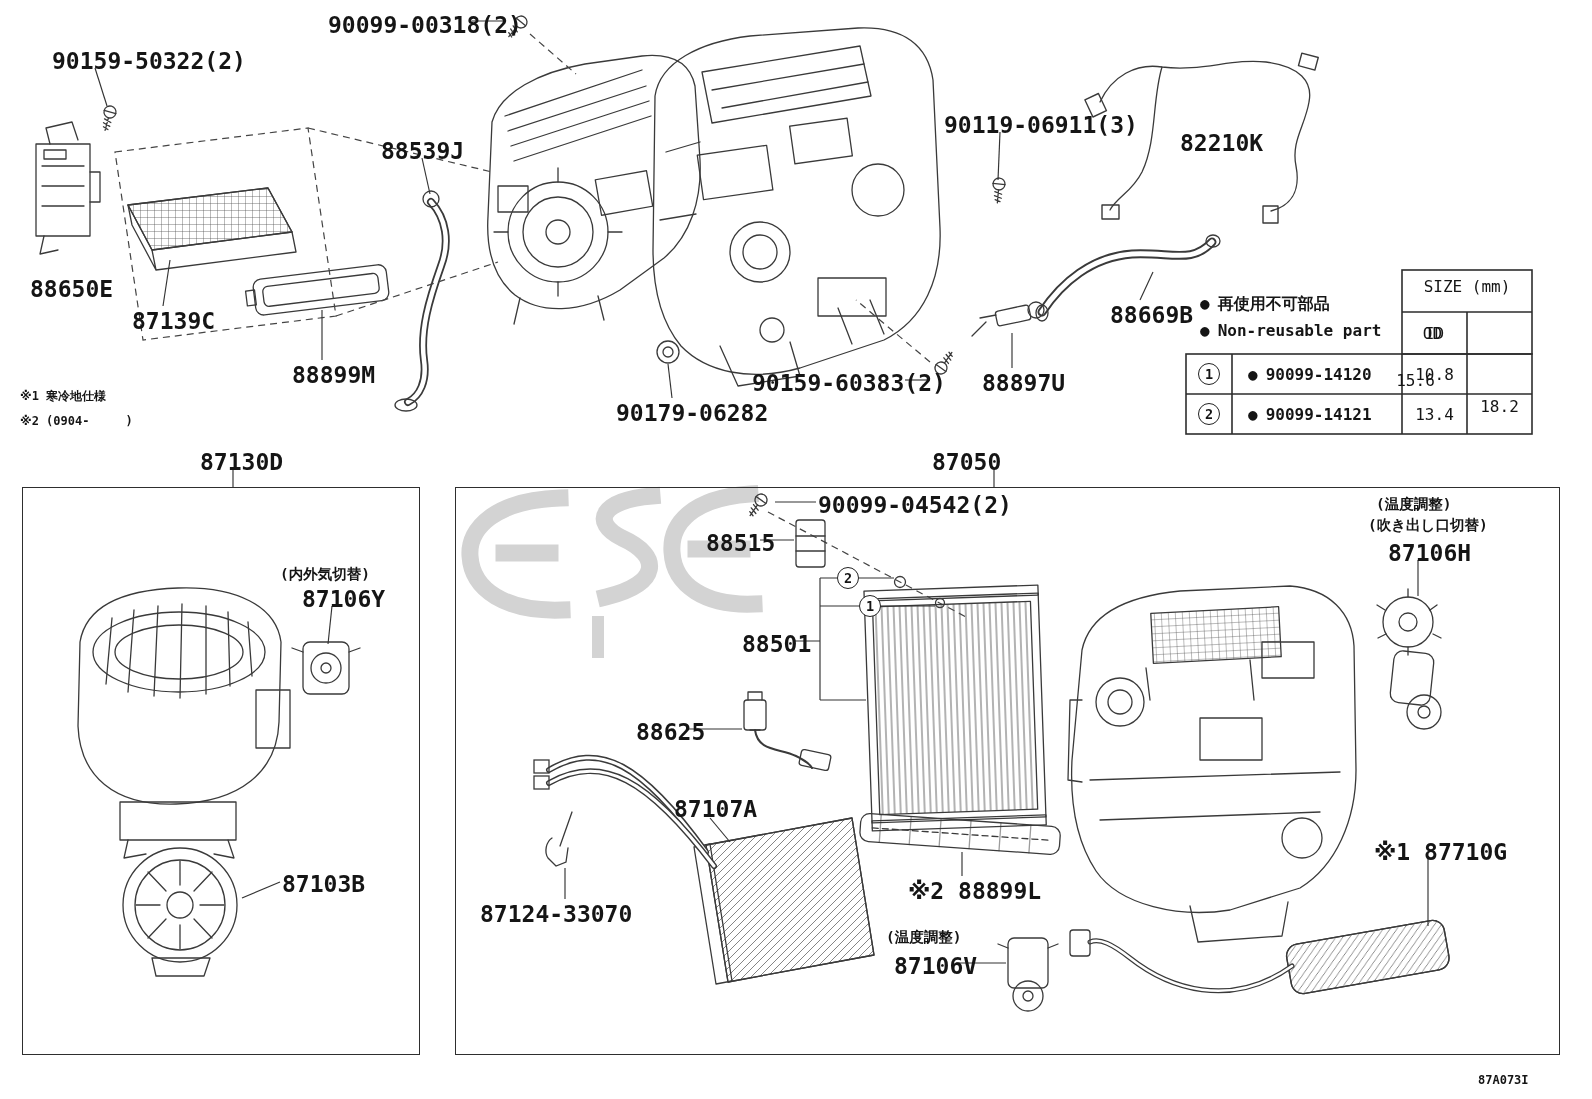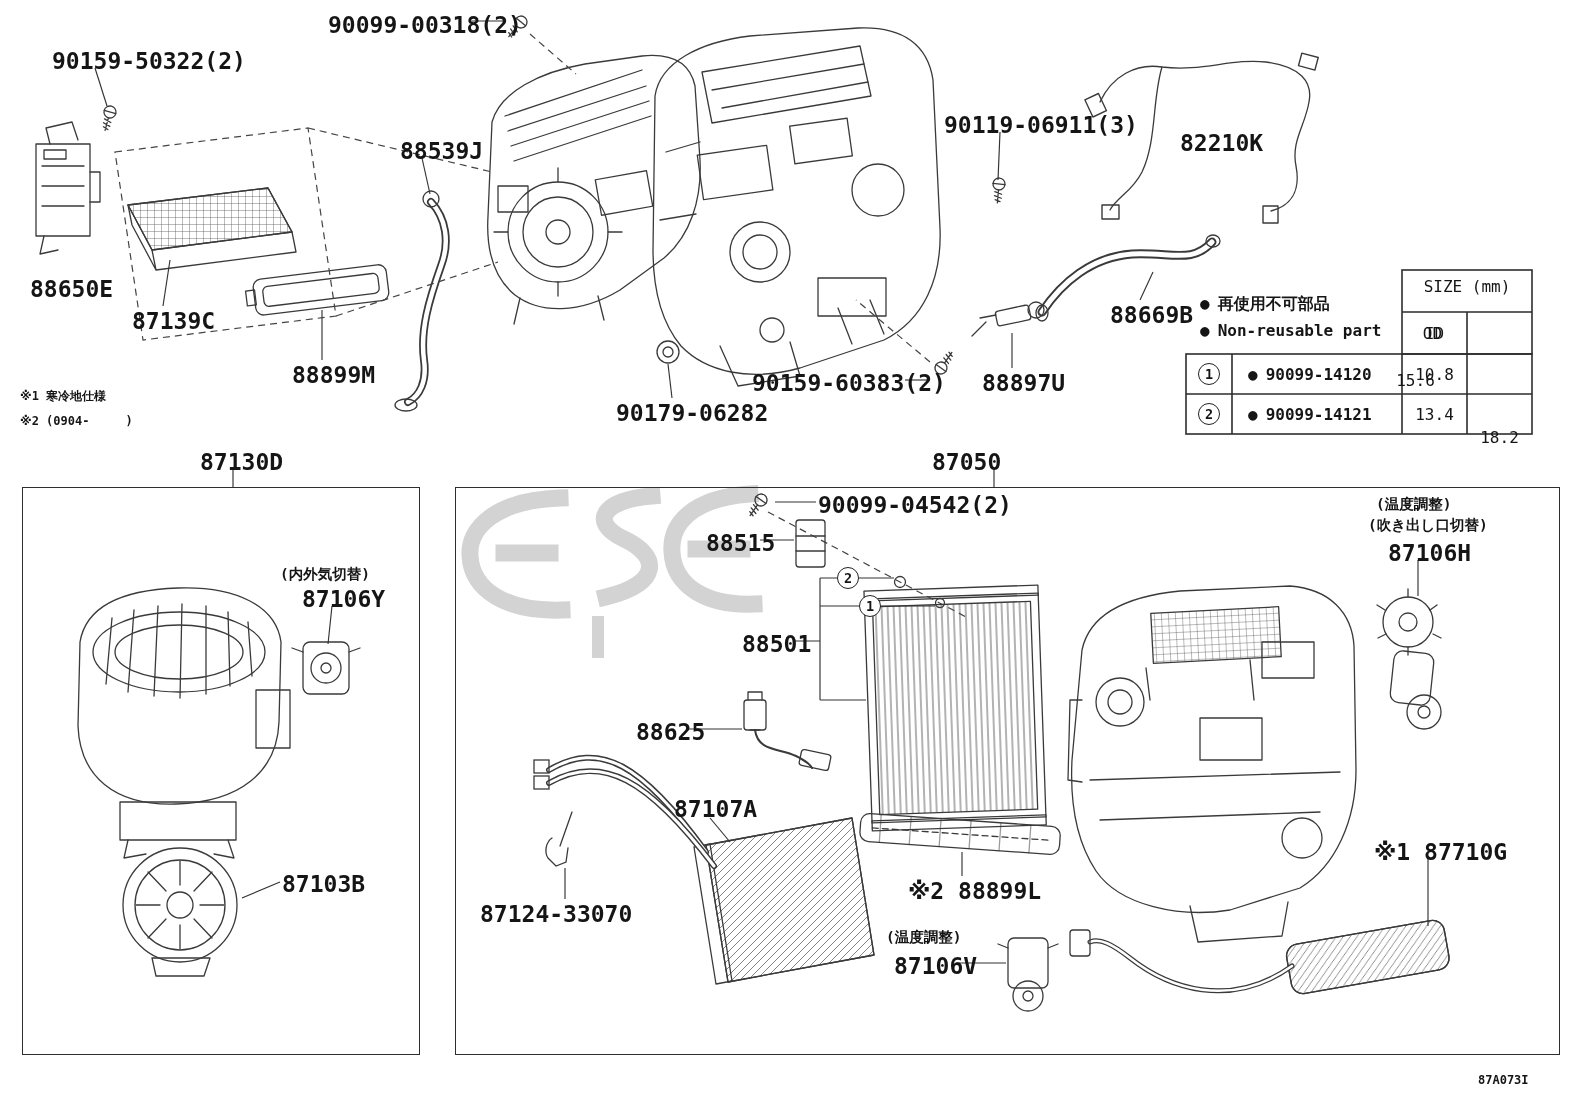--- a/index.html
+++ b/index.html
@@ -300,21 +300,21 @@
       <rect x="1186" y="354" width="346" height="80"></rect>
       <path d="M1186 394 H1532 M1232 354 V434 M1402 354 V434 M1467 354 V434"></path>
     </g>
   </svg>
 
   <div class="box" style="left:22px;top:487px;width:398px;height:568px"></div>
   <div class="box" style="left:455px;top:487px;width:1105px;height:568px"></div>
 
   <div class="lbl" style="left:52px;top:48px">90159-50322(2)</div>
   <div class="lbl" style="left:328px;top:12px">90099-00318(2)</div>
-  <div class="lbl" style="left:400px;top:138px">88539J</div>
+  <div class="lbl" style="left:381px;top:138px">88539J</div>
   <div class="lbl" style="left:30px;top:276px">88650E</div>
   <div class="lbl" style="left:132px;top:308px">87139C</div>
   <div class="lbl" style="left:292px;top:362px">88899M</div>
   <div class="lbl" style="left:616px;top:400px">90179-06282</div>
   <div class="lbl" style="left:752px;top:370px">90159-60383(2)</div>
   <div class="lbl" style="left:982px;top:370px">88897U</div>
   <div class="lbl" style="left:944px;top:112px">90119-06911(3)</div>
   <div class="lbl" style="left:1180px;top:130px">82210K</div>
   <div class="lbl" style="left:1110px;top:302px">88669B</div>
 
@@ -371,15 +371,15 @@
   </div>
   <div class="cell" style="left:1402px;top:354px;width:65px;height:40px">10.8</div>
   <div class="cell" style="left:1383px;top:354px;width:65px;height:52px">15.6</div>
 
   <div class="marker" style="left:1198px;top:403px">2</div>
   <div class="cell left bold" style="left:1238px;top:394px;width:162px;height:40px">
     <span>●</span>
     <span>90099-14121</span>
   </div>
   <div class="cell" style="left:1402px;top:394px;width:65px;height:40px">13.4</div>
-  <div class="cell" style="left:1467px;top:417px;width:65px;height:40px">18.2</div>
+  <div class="cell" style="left:1467px;top:386px;width:65px;height:40px">18.2</div>
 
 </div>
 
 </body></html>

